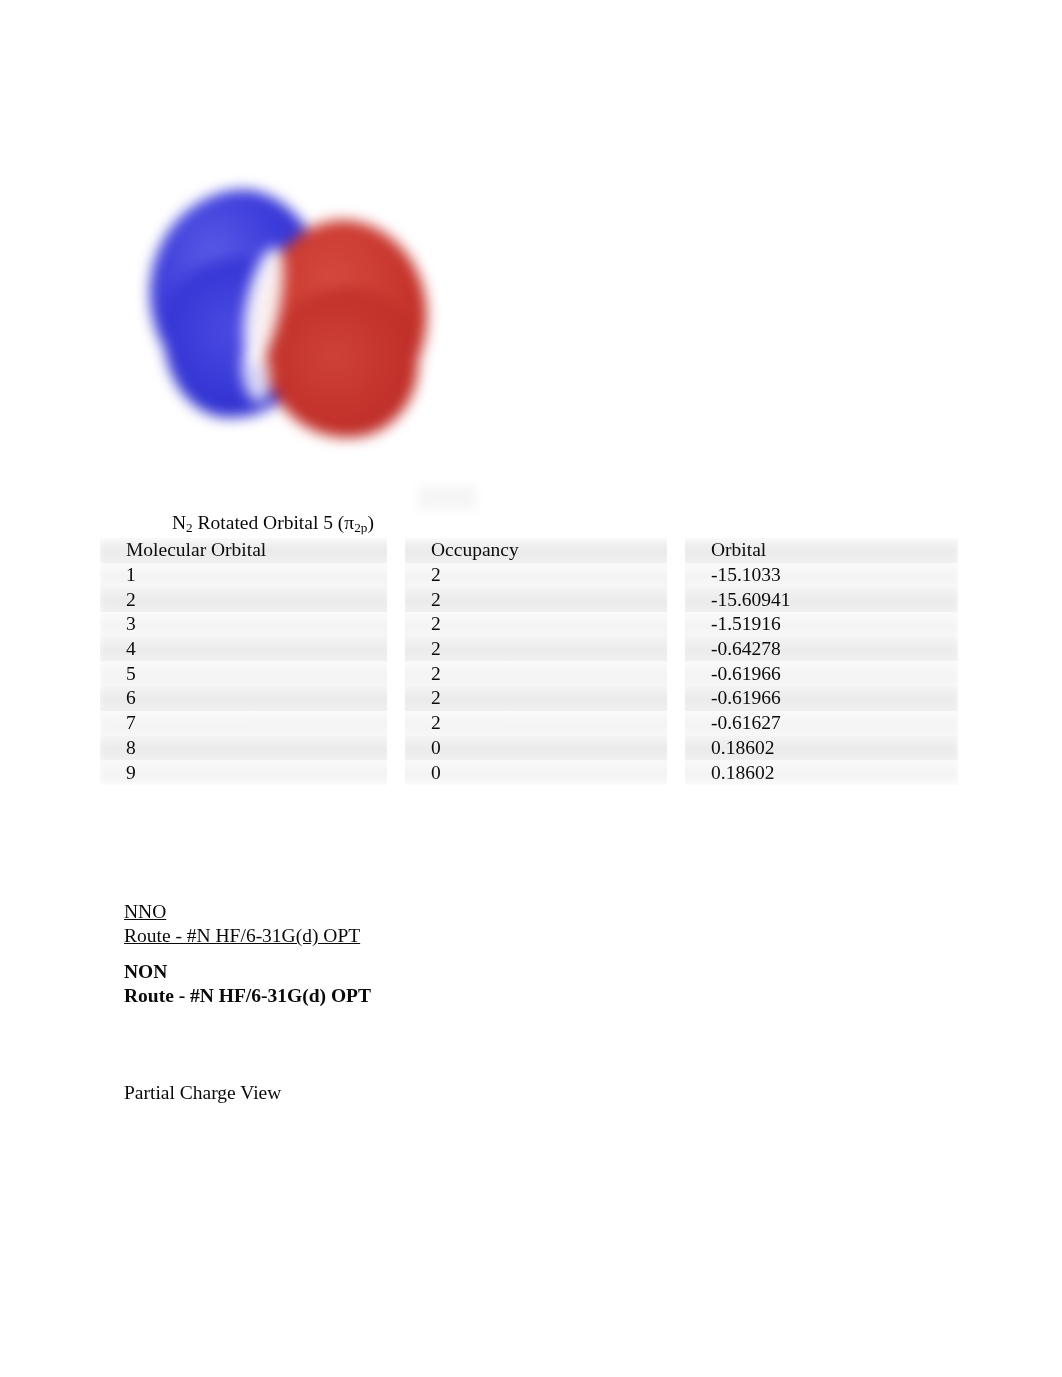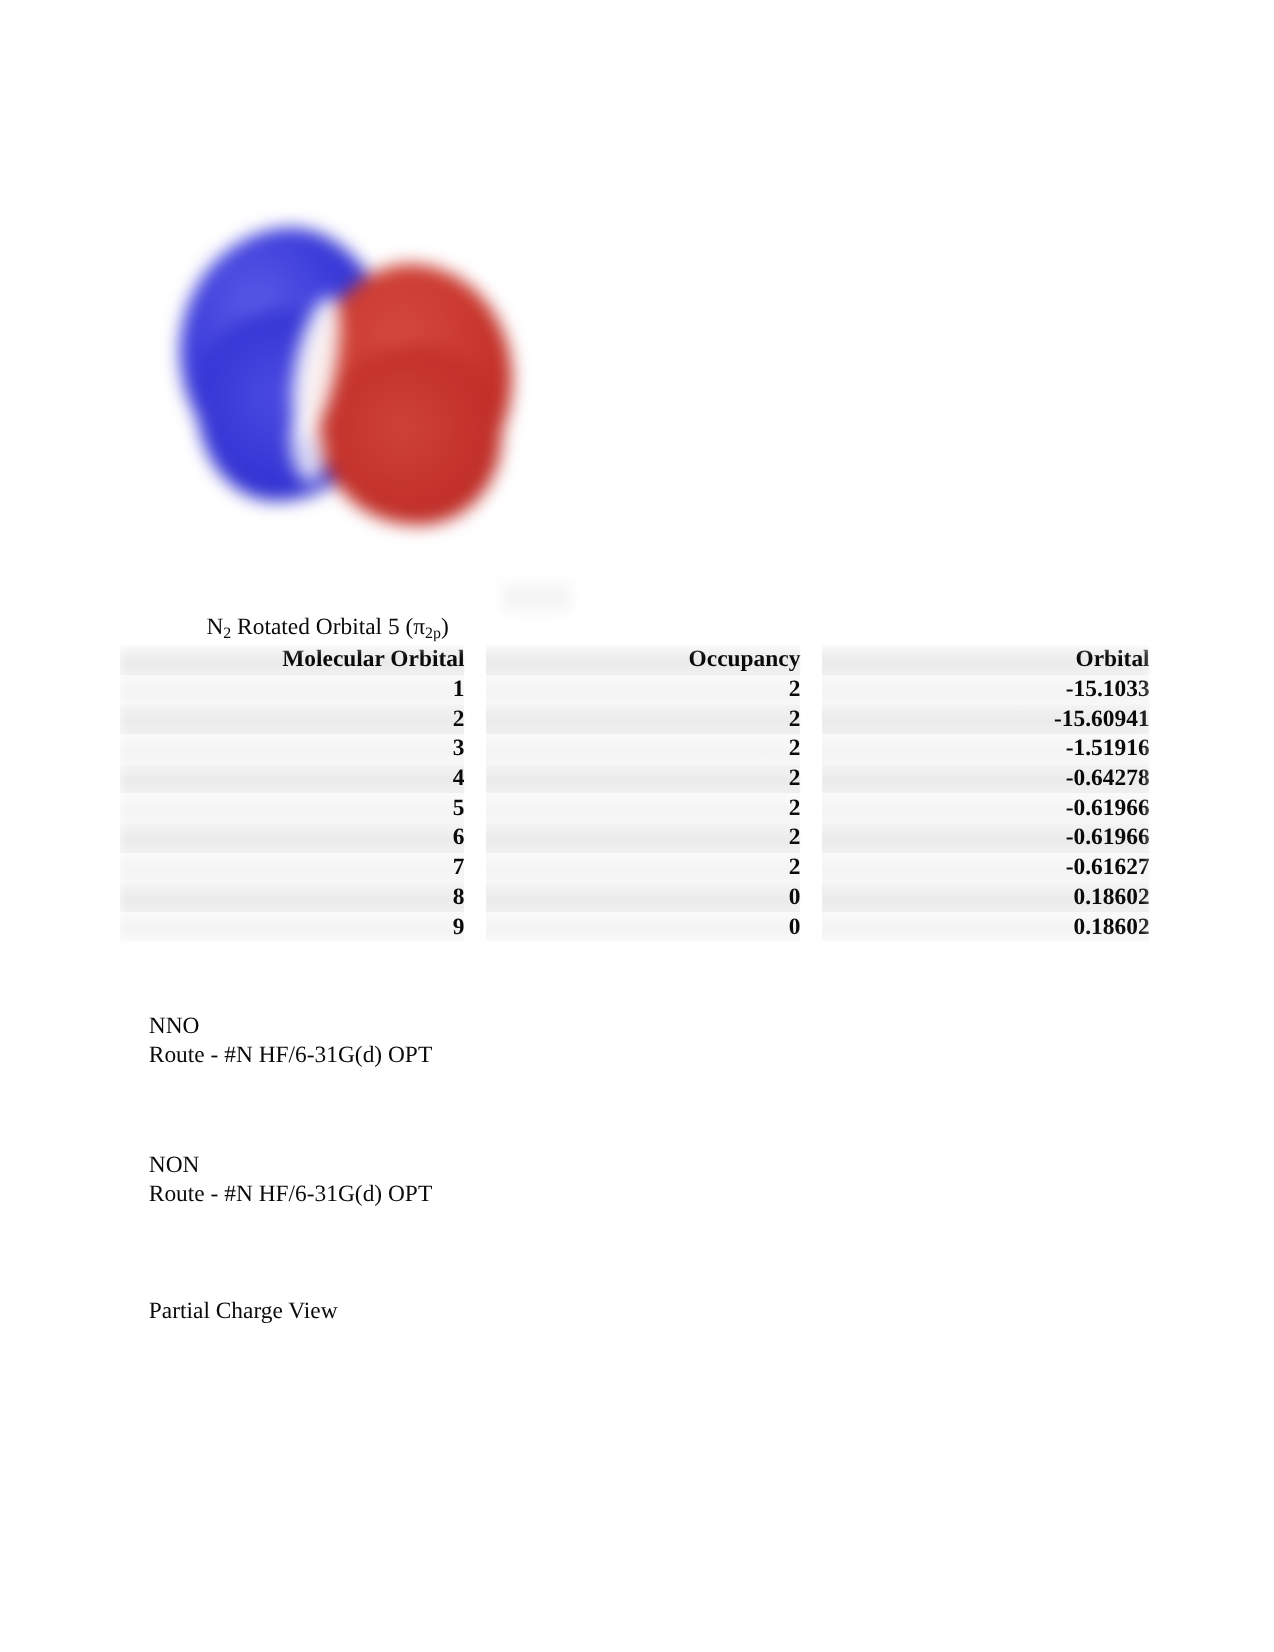--- a/index.html
+++ b/index.html
@@ -132,24 +132,24 @@
     table-layout: fixed;
     font-size: 19.5px;
   }
   .mo-table col.c1 { width: 287px; }
   .mo-table col.cg1 { width: 18px; }
   .mo-table col.c2 { width: 262px; }
   .mo-table col.cg2 { width: 18px; }
   .mo-table col.c3 { width: 273px; }
   .mo-table th,
   .mo-table td {
-    text-align: right;
+    text-align: left;
     padding: 0 0 0 26px;
     height: 24.7px;
-    font-weight: bold;
+    font-weight: normal;
     vertical-align: middle;
     white-space: nowrap;
   }
   .mo-table tr.odd th,
   .mo-table tr.odd td {
     background: linear-gradient(to bottom, #f4f4f4 0%, #ebebeb 55%, #f0f0f0 100%);
   }
   .mo-table tr.even th,
   .mo-table tr.even td {
     background: linear-gradient(to bottom, #fafafa 0%, #f4f4f4 55%, #f7f7f7 100%);
@@ -166,22 +166,22 @@
   }
 
   
   .textblock {
     position: absolute;
     left: 124px;
     font-size: 19.5px;
     line-height: 24.4px;
     white-space: nowrap;
   }
-  .tb-nno { top: 844px; }
-  .tb-non { top: 960px; }
+  .tb-nno { top: 900px; text-decoration: underline; }
+  .tb-non { top: 960px; font-weight: bold; }
   .tb-partial { top: 1081px; }
   .textblock sup {
     font-size: 0.66em;
     vertical-align: 0.45em;
   }
   .indent-gap { display: inline-block; width: 14px; }
 </style>
 </head>
 <body>
 

